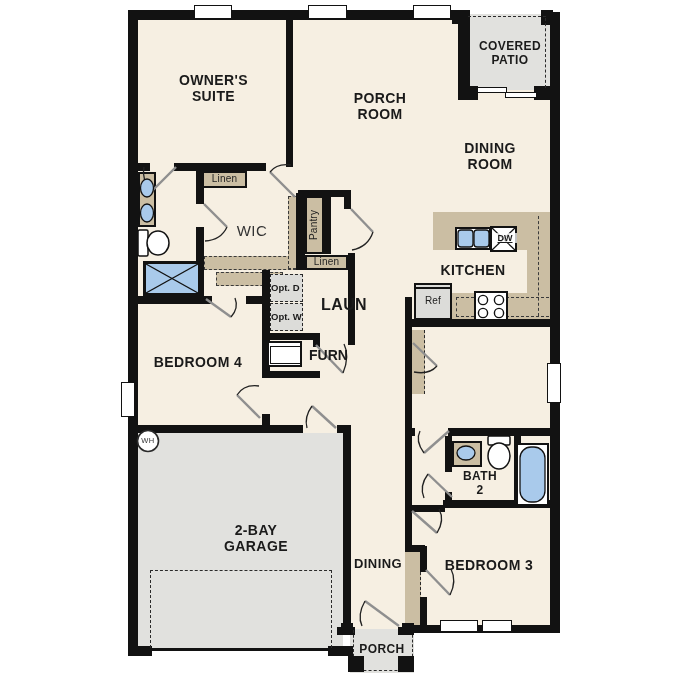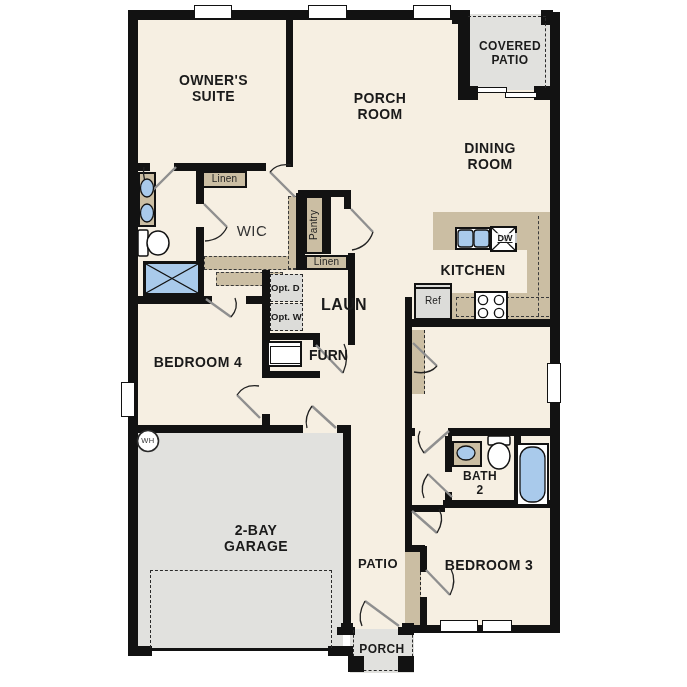--- a/index.html
+++ b/index.html
@@ -219,21 +219,21 @@
   <div class="lbl lbl-room" style="left:330px;top:90px;width:100px;">PORCH ROOM</div>
   <div class="lbl lbl-room" style="left:440px;top:140px;width:100px;">DINING ROOM</div>
   <div class="lbl lbl-mid" style="left:465px;top:40px;width:90px;">COVERED PATIO</div>
   <div class="lbl lbl-room" style="left:430px;top:262px;width:86px;">KITCHEN</div>
   <div class="lbl" style="left:232px;top:222px;width:40px;font-size:15px;font-weight:normal;color:#333;">WIC</div>
   <div class="lbl" style="left:321px;top:296px;width:44px;font-size:16px;">LAUN</div>
   <div class="lbl lbl-room" style="left:140px;top:354px;width:116px;">BEDROOM 4</div>
   <div class="lbl lbl-mid" style="left:460px;top:470px;width:40px;">BATH 2</div>
   <div class="lbl lbl-room" style="left:430px;top:557px;width:118px;">BEDROOM 3</div>
   <div class="lbl lbl-room" style="left:210px;top:522px;width:92px;">2-BAY GARAGE</div>
-  <div class="lbl" style="left:350px;top:557px;width:56px;font-size:13px;">PATIO</div>
+  <div class="lbl" style="left:350px;top:557px;width:56px;font-size:13px;">DINING</div>
   <div class="lbl lbl-mid" style="left:354px;top:643px;width:56px;">PORCH</div>
 
   <div class="lbl lbl-sm" style="left:203px;top:173px;width:43px;font-weight:normal;color:#222;">Linen</div>
   <div class="lbl lbl-sm" style="left:306px;top:256px;width:41px;font-weight:normal;color:#222;">Linen</div>
   <div class="lbl lbl-sm vert" style="left:303px;top:199px;width:22px;height:52px;font-weight:normal;color:#222;display:flex;align-items:center;justify-content:center;">Pantry</div>
   <div class="lbl lbl-tiny" style="left:267px;top:347px;width:35px;font-size:14px;margin-left:42px;">FURN</div>
   <div class="lbl lbl-sm" style="left:414px;top:295px;width:38px;font-weight:normal;color:#222;">Ref</div>
   <div class="lbl lbl-tiny" style="left:493px;top:233px;width:24px;font-size:9px;background:rgba(255,255,255,.75);text-decoration:underline;">DW</div>
   <div class="lbl" style="left:138px;top:437px;width:20px;font-size:7.5px;font-weight:normal;color:#333;">WH</div>
 </div>

